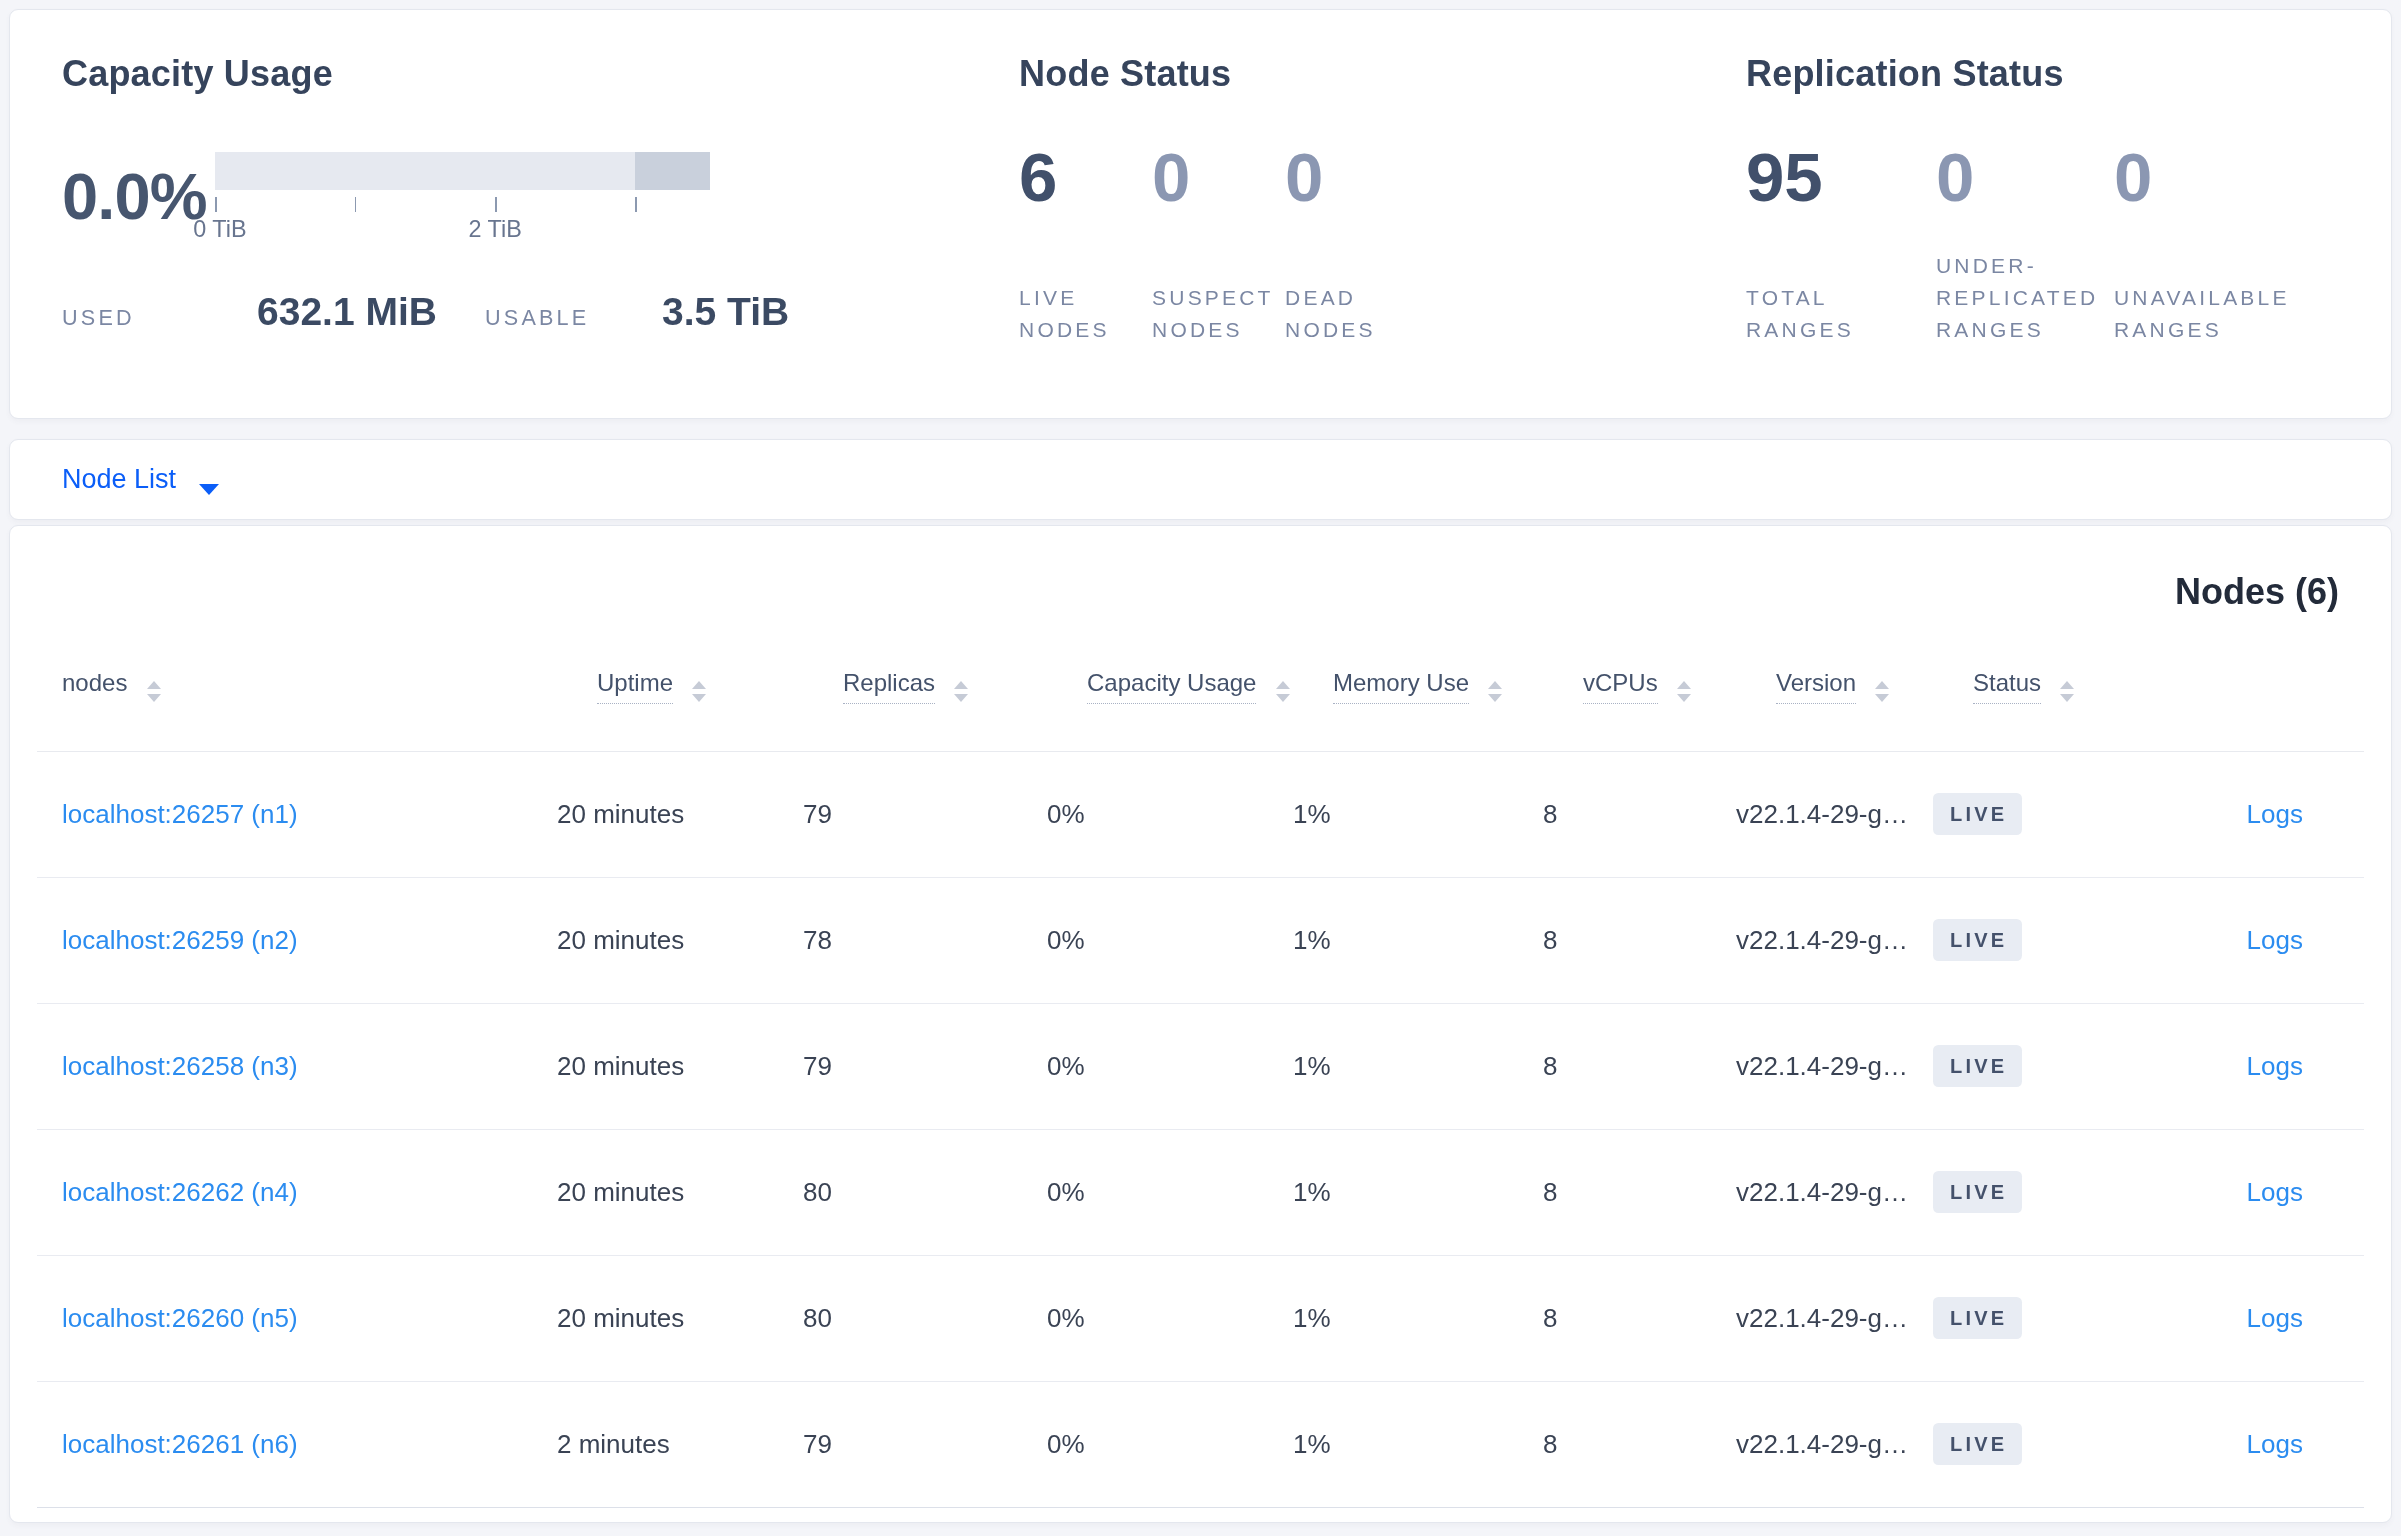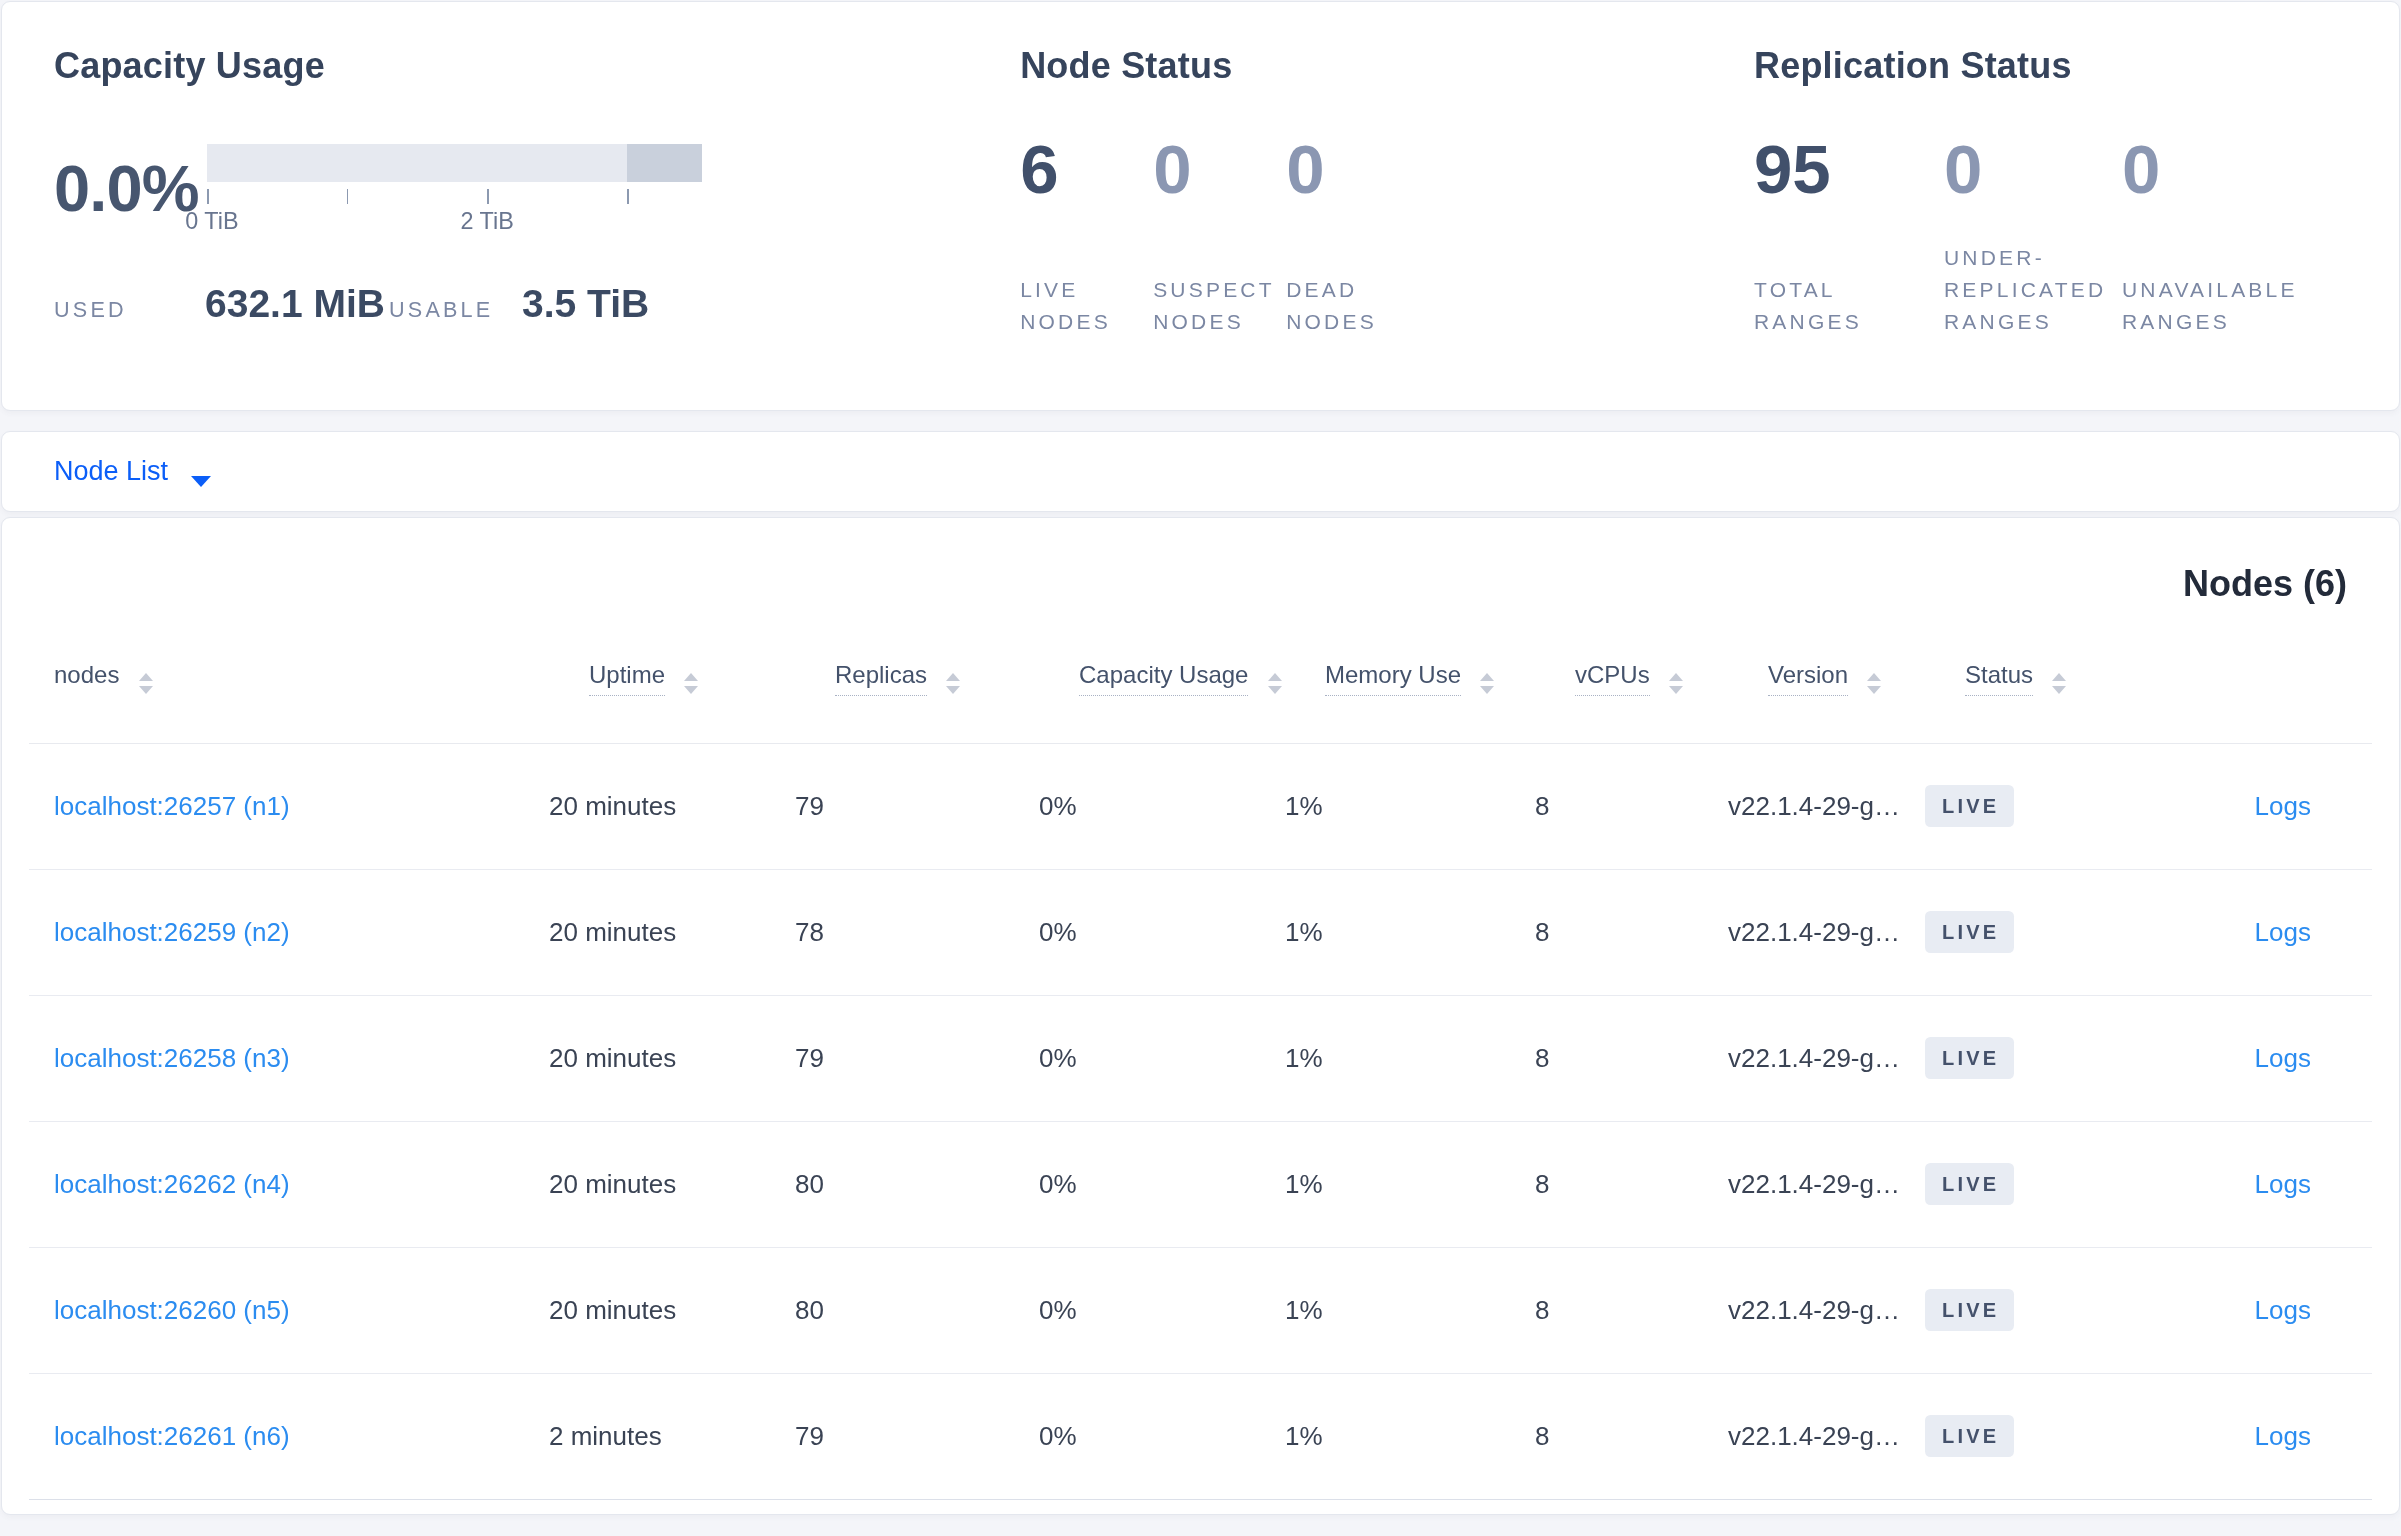--- a/index.html
+++ b/index.html
@@ -3,21 +3,21 @@
 <meta charset="utf-8">
 <style>
   * { margin:0; padding:0; box-sizing:border-box; }
   html,body { width:2401px; height:1536px; }
   body {
     font-family:"Liberation Sans", sans-serif;
     background:#f4f5f9;
     color:#3a4354;
     overflow:hidden;
   }
-  .page { width:2401px; height:1536px; padding:1px; }
+  .page { width:2401px; height:1536px; padding:9px; }
   .card {
     background:#ffffff;
     border:0.9px solid #e4e7ee;
     border-radius:9px;
     box-shadow:0 2.7px 5.4px rgba(70,80,100,0.04);
   }
 
   
   .summary { height:410px; display:flex; padding:43px 52px 0; margin-bottom:20px; }
   .sec h2 { font-size:36px; font-weight:600; color:#36445c; letter-spacing:0.2px; }
@@ -30,21 +30,21 @@
   .bar-wrap { width:495px; }
   .bar { position:relative; height:38px; margin-top:21px; background:#e6e9f0; overflow:hidden; }
   .bar-seg { position:absolute; top:0; bottom:0; left:84.9%; width:15.1%; background:#c9d0dc; }
   .ticks { position:relative; height:21.6px; margin-top:4.5px; }
   .ticks i { position:absolute; top:2.7px; width:1.8px; height:14.4px; background:#8c99b0; }
   .t0{left:0;} .t1{left:28.2%;} .t2{left:56.6%;} .t3{left:84.9%;}
   .tick-labels { position:relative; height:29px; font-size:23.4px; color:#68758f; }
   .tl { position:absolute; transform:translateX(-50%); white-space:nowrap; }
   .tl0 { left:1%; } .tl2 { left:56.6%; }
 
-  .used-row { display:flex; align-items:baseline; margin-top:45px; }
+  .used-row { display:flex; align-items:baseline; margin-top:45px;gap:44px; }
   .mut { font-size:21.6px; letter-spacing:3.2px; color:#7b87a3; font-weight:500; }
   .u-lbl { width:151px; }
   .u-val { width:184px; font-size:39px; font-weight:600; color:#3b4a63; }
   .a-lbl { width:133px; }
   .a-val { font-size:39px; font-weight:600; color:#3b4a63; }
 
   .stats { display:flex; margin-top:36px; height:215px; }
   .stat { display:flex; flex-direction:column; }
   .sec-ns .stat { width:133px; }
   .sec-rs .s1 { width:190px; } .sec-rs .s2 { width:178px; } .sec-rs .s3 { width:225px; }

